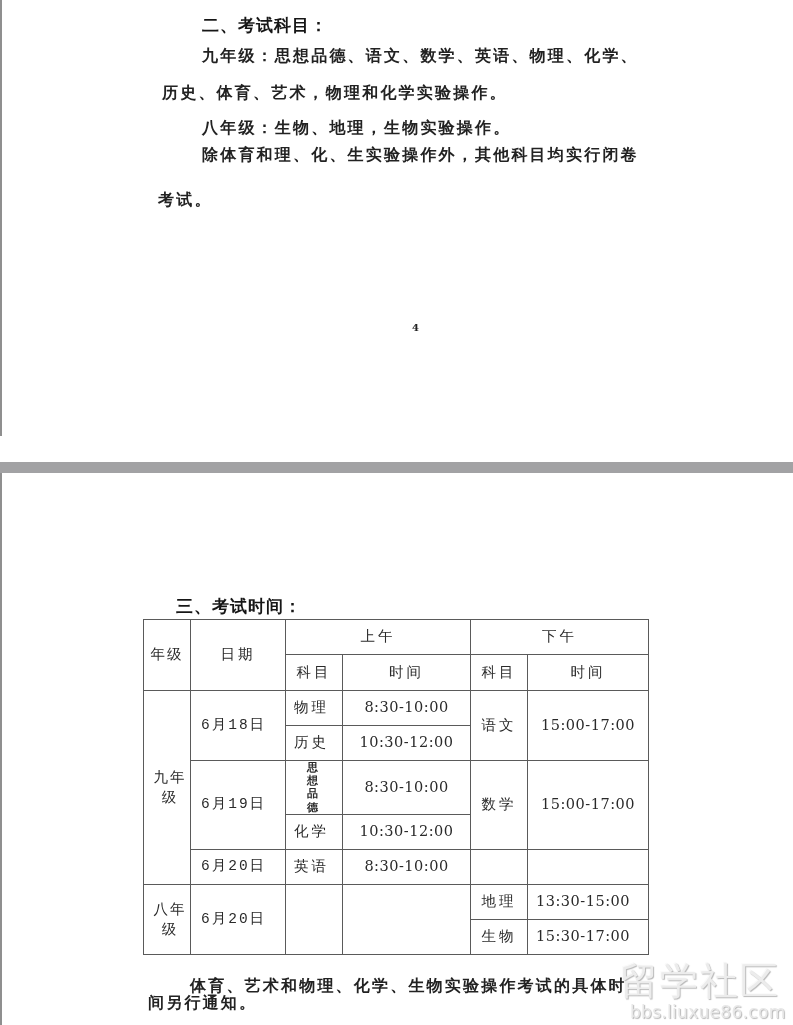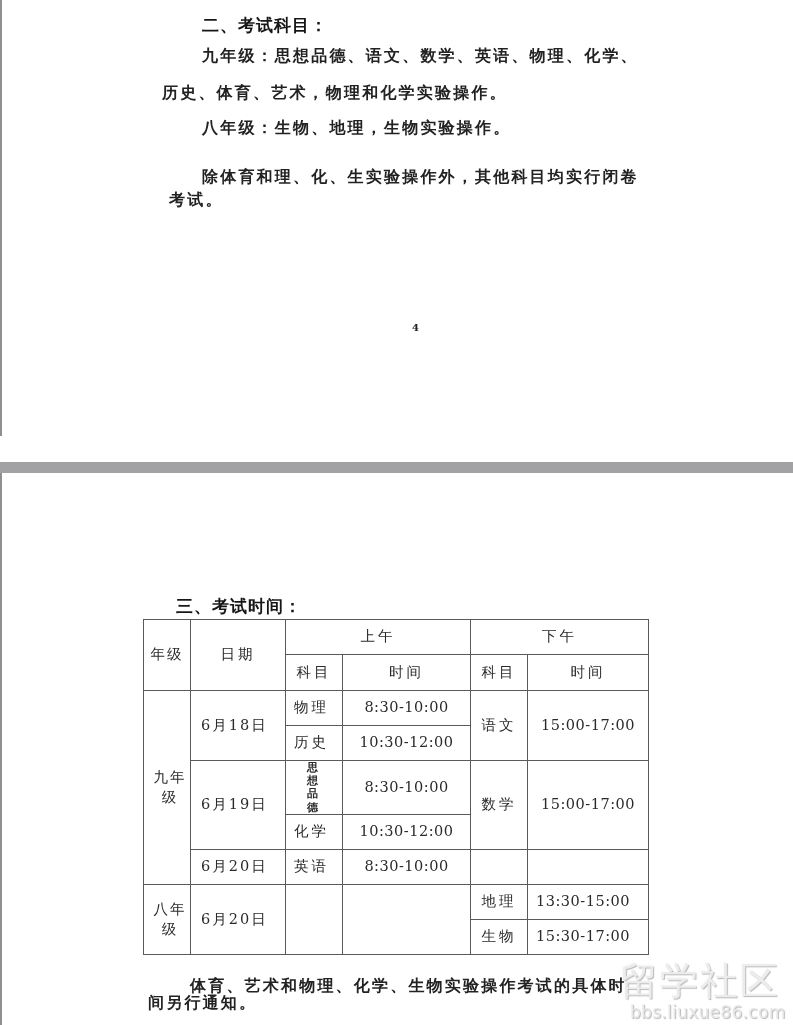--- a/index.html
+++ b/index.html
@@ -15,37 +15,37 @@
   .para { position: absolute; font-size: 16px; letter-spacing: 2.2px; color: #222; white-space: nowrap; font-weight: bold; }
 
   .page-number { position: absolute; left: 410px; top: 322px; font-size: 10px; font-weight: bold; color: #222; }
 
   table.schedule { position: absolute; left: 143px; top: 619px; border-collapse: collapse; table-layout: fixed; width: 505px; font-size: 14.5px; color: #2a2a2a; }
   table.schedule td { border: 1.3px solid #5a5a5a; text-align: center; vertical-align: middle; padding: 0; line-height: 1.2; }
   .tleft { text-align: left !important; padding-left: 8px !important; }
   .subj { letter-spacing: 3px; }
   .time { font-family: "DejaVu Serif", "Liberation Serif", serif; letter-spacing: 0.5px; }
   .grade-cell { text-align: right; padding-left: 6px !important; letter-spacing: 2px; }
-  .date { letter-spacing: 2px; text-align: left !important; padding-left: 10px !important; }
+  .date { letter-spacing: 2px; text-align: left !important; padding-left: 10px !important; font-family: Liberation Mono, monospace; }
   .twoline { font-size: 11px; line-height: 1.25; letter-spacing: 10px; text-align: center; padding-left: 7px !important; font-weight: bold; }
 
   .watermark { position: absolute; left: 620px; top: 962px; width: 170px; height: 60px; pointer-events: none; }
   .wm-title { position: absolute; left: 0; top: -6px; font-family: "DejaVu Sans", "Liberation Sans", sans-serif; font-weight: normal; font-size: 38px; letter-spacing: 2px; color: #ececec; text-shadow: 1px 1px 1px #b8b8b8, -1px -1px 0 #fafafa; }
   .wm-url { position: absolute; left: 10px; top: 40px; font-family: "DejaVu Sans", "Liberation Sans", sans-serif; font-size: 17px; color: #e8e8e8; text-shadow: 1px 1px 1px #b5b5b5; letter-spacing: 0.3px; }
 </style>
 </head>
 <body>
 
 <div class="page page1">
   <div class="heading" style="left:200px; top:14px;">二、考试科目：</div>
   <div class="para" style="left:200px; top:46px;">九年级：思想品德、语文、数学、英语、物理、化学、</div>
   <div class="para" style="left:200px; top:118px;">八年级：生物、地理，生物实验操作。</div>
   <div class="para" style="left:160px; top:83px;">历史、体育、艺术，物理和化学实验操作。</div>
-  <div class="para" style="left:200px; top:167px;">除体育和理、化、生实验操作外，其他科目均实行闭卷</div>
-  <div class="para" style="left:167px; top:190px;">考试。</div>
+  <div class="para" style="left:200px; top:145px;">除体育和理、化、生实验操作外，其他科目均实行闭卷</div>
+  <div class="para" style="left:156px; top:190px;">考试。</div>
   <div class="page-number">4</div>
 </div>
 
 <div class="separator"></div>
 
 <div class="page page2"></div>
 
 <div class="heading" style="left:176px; top:595px;">三、考试时间：</div>
 
 <table class="schedule">

